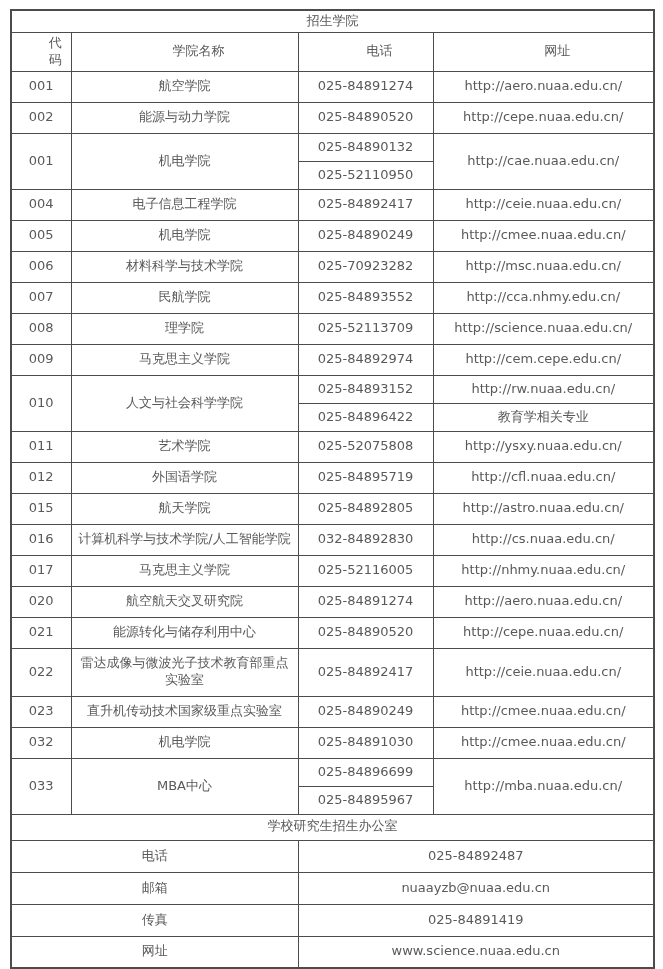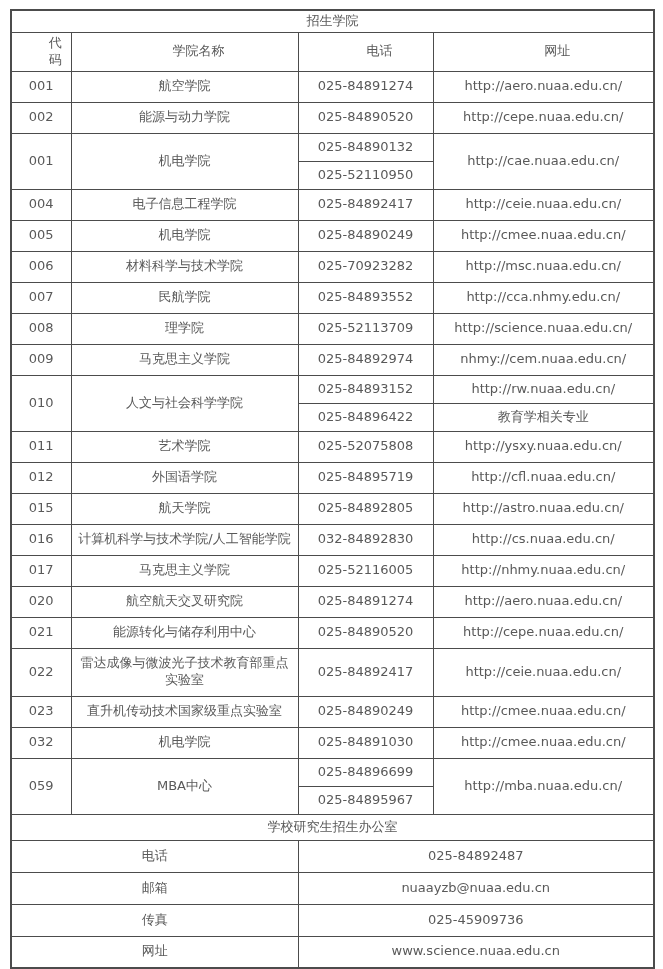--- a/index.html
+++ b/index.html
@@ -36,21 +36,21 @@
     line-height: 1.3;
     padding: 2px 4px;
     height: 31px;
     overflow: hidden;
     word-break: break-all;
   }
   td.title-cell   { height: 21px; font-size: 13px; }
   td.header-cell  { height: 27px; padding-left: 32px; }
   tr.sub td       { height: 28px; }
   tr.tall td      { height: 48px; }
-  td.office-title { height: 26px; }
+  td.office-title { height: 26px; font-family: Liberation Mono, monospace; }
   tr.office-row td{ height: 32px; }
 </style>
 </head>
 <body>
 
 <div class="page">
 <table class="main">
   <colgroup>
     <col style="width:60px">
         <col style="width:227px">
@@ -118,21 +118,21 @@
     <tr>
       <td>008</td>
       <td>理学院</td>
       <td>025-52113709</td>
       <td>http://science.nuaa.edu.cn/</td>
     </tr>
     <tr>
       <td>009</td>
       <td>马克思主义学院</td>
       <td>025-84892974</td>
-      <td>nhmy://cem.nuaa.edu.cn/</td>
+      <td>http://cem.cepe.edu.cn/</td>
     </tr>
 
     <tr class="sub">
       <td rowspan="2">010</td>
       <td rowspan="2">人文与社会科学学院</td>
       <td>025-84893152</td>
       <td>http://rw.nuaa.edu.cn/</td>
     </tr>
     <tr class="sub">
       <td>025-84896422</td>
@@ -196,21 +196,21 @@
       <td>http://cmee.nuaa.edu.cn/</td>
     </tr>
     <tr>
       <td>032</td>
       <td>机电学院</td>
       <td>025-84891030</td>
       <td>http://cmee.nuaa.edu.cn/</td>
     </tr>
 
     <tr class="sub">
-      <td rowspan="2">059</td>
+      <td rowspan="2">033</td>
       <td rowspan="2">MBA中心</td>
       <td>025-84896699</td>
       <td rowspan="2">http://mba.nuaa.edu.cn/</td>
     </tr>
     <tr class="sub">
       <td>025-84895967</td>
     </tr>
 
     <tr>
       <td class="office-title" colspan="4">学校研究生招生办公室</td>
@@ -218,21 +218,21 @@
     <tr class="office-row">
       <td colspan="2">电话</td>
       <td colspan="2">025-84892487</td>
     </tr>
     <tr class="office-row">
       <td colspan="2">邮箱</td>
       <td colspan="2">nuaayzb@nuaa.edu.cn</td>
     </tr>
     <tr class="office-row">
       <td colspan="2">传真</td>
-      <td colspan="2">025-45909736</td>
+      <td colspan="2">025-84891419</td>
     </tr>
     <tr class="office-row">
       <td colspan="2">网址</td>
       <td colspan="2">www.science.nuaa.edu.cn</td>
     </tr>
   </tbody>
 </table>
 </div>
 
 </body></html>

